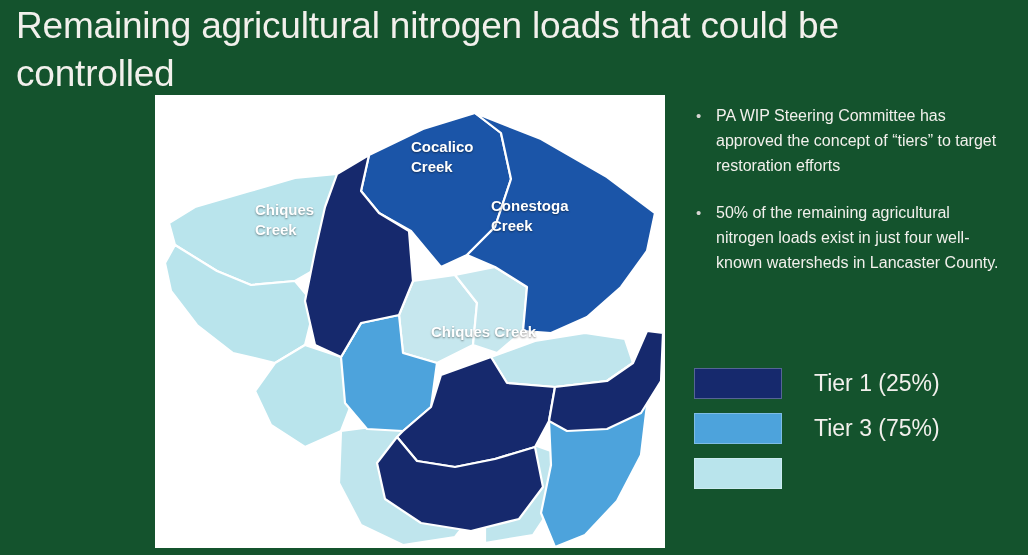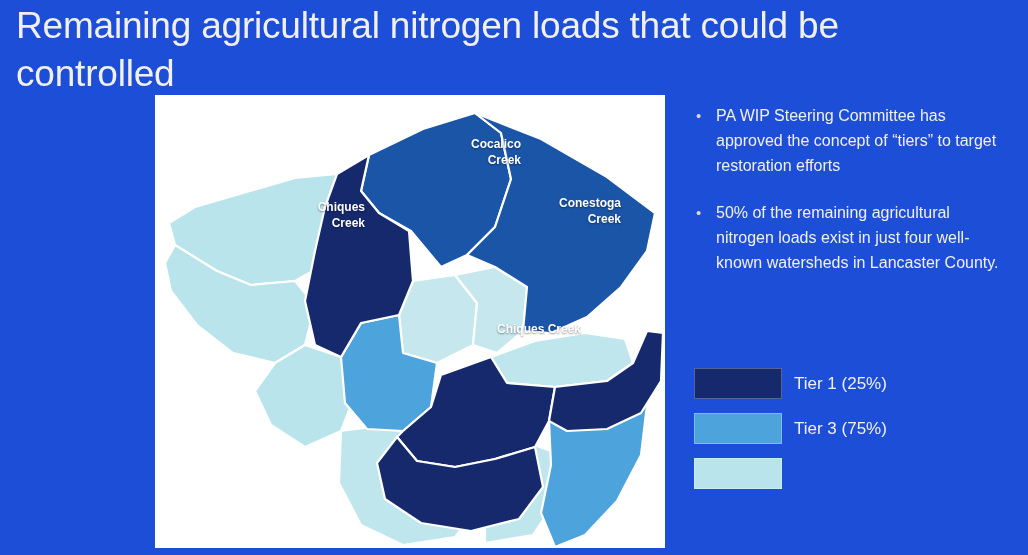--- a/index.html
+++ b/index.html
@@ -40,24 +40,24 @@
     width: 510px;
     height: 453px;
     background: #ffffff;
     overflow: hidden;
   }
   #map-svg { display: block; width: 510px; height: 453px; }
 
   .map-label {
     position: absolute;
     color: #ffffff;
-    font-size: 12px;
+    font-size: 15px;
     font-weight: bold;
     line-height: 1.32;
-    text-align: right;
+    text-align: left;
     text-shadow: 0 1px 2px rgba(0,0,0,0.45);
     pointer-events: none;
     white-space: pre-line;
   }
   #label-chiques   { left: 100px; top: 105px; width: 110px; }
   #label-cocalico  { left: 256px; top: 42px;  width: 110px; }
   #label-conestoga { left: 336px; top: 101px; width: 130px; }
   #label-pequea    { left: 276px; top: 227px; width: 150px; }
 
   
@@ -104,30 +104,30 @@
   }
   .legend-swatch {
     flex: 0 0 auto;
     width: 88px;
     height: 31px;
     border: 1px solid rgba(255,255,255,0.28);
     box-sizing: border-box;
   }
   .legend-label {
     flex: 1 1 auto;
-    padding-left: 12px;
+    padding-left: 32px;
     color: #f2f0ec;
-    font-size: 17px;
+    font-size: 23px;
     line-height: 1;
   }
 </style>
 </head>
 <body>
 
-<div id="slide" style="background: #1d4ed8;">
+<div id="slide" style="background: #14532d;">
 
   <div id="slide-title" style="color: rgb(242, 240, 236);">Remaining agricultural nitrogen loads that could be
 controlled</div>
 
   <div id="map-panel" style="background: rgb(255, 255, 255);">
 
     <svg id="map-svg" viewBox="0 0 510 453">
       <g stroke="#ffffff" stroke-width="2.2" stroke-linejoin="round">
 
         <path fill="#b9e4ec" d="M95,96 L140,83 L182,79 L178,124 L168,170 L140,186 L96,190 L62,176 L20,150

